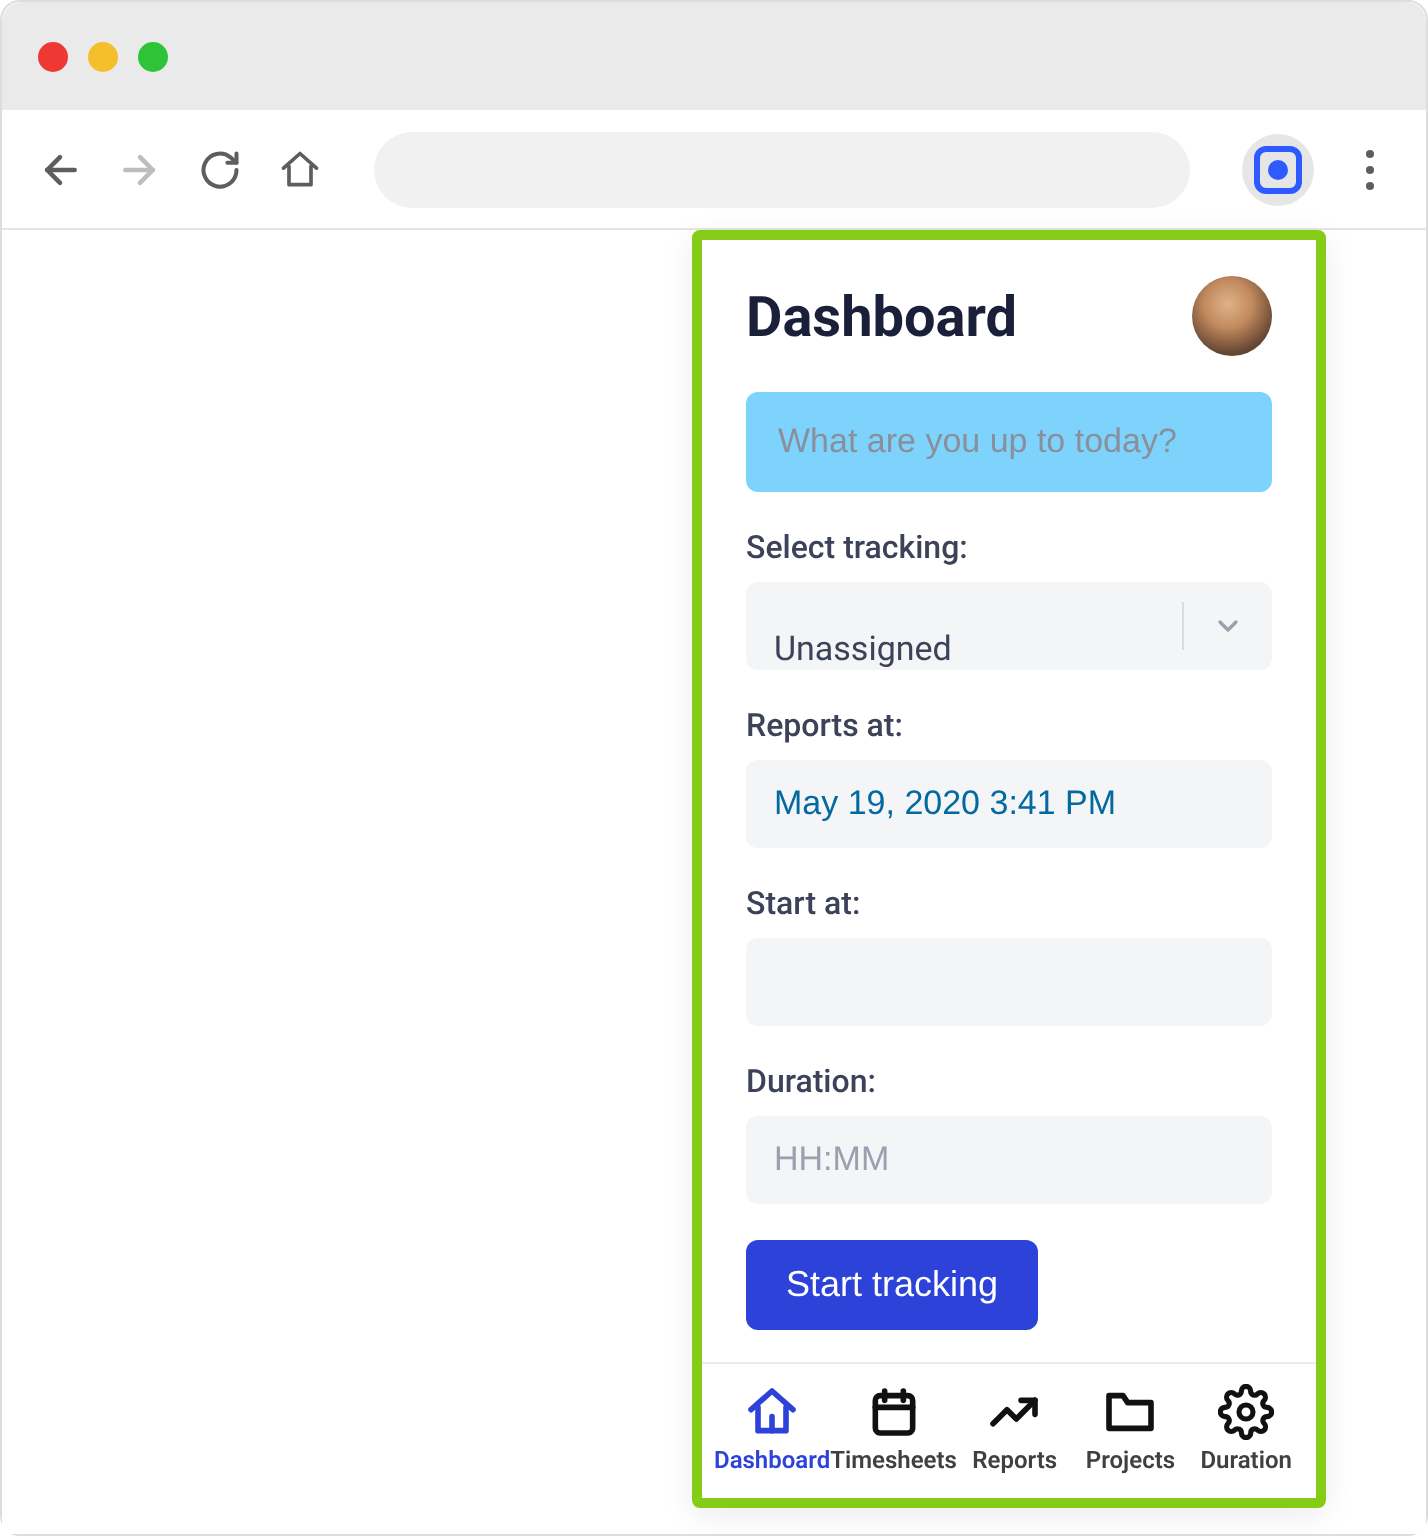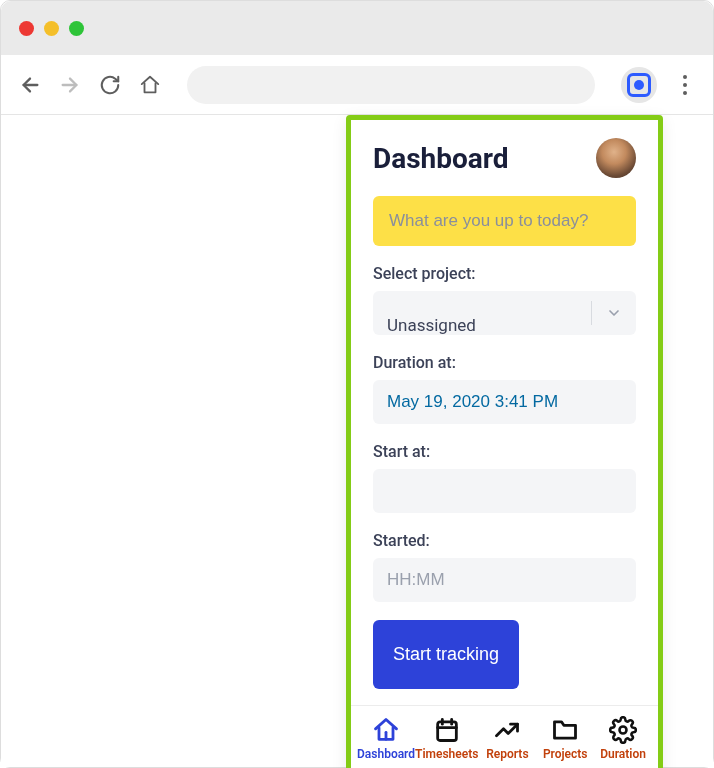--- a/index.html
+++ b/index.html
@@ -120,21 +120,21 @@
       width: 40px; height: 40px; border-radius: 50%;
       background: radial-gradient(circle at 45% 35%, #e0b28a 0%, #c28a5e 35%, #6b4a35 70%, #3d2a20 100%);
       cursor: pointer;
       position: relative;
       overflow: hidden;
     }
     .task-input {
       width: 100%;
       height: 50px;
       border: none;
-      background: #fde047;
+      background: #7dd3fc;
       border-radius: 6px;
       padding: 0 16px;
       font-size: 17px;
       color: #333;
       margin-bottom: 18px;
     }
     .task-input::placeholder { color: #8a8f9c; }
     .field-label {
       font-size: 16px;
       color: #3c4258;
@@ -183,21 +183,21 @@
       font-size: 17px;
       color: #0369a1;
       margin-bottom: 18px;
     }
     .text-field::placeholder { color: #9aa0ad; }
     .start-btn {
       background: #2d42d9;
       color: #fff;
       border: none;
       border-radius: 6px;
-      padding: 24px 20px;
+      padding: 12px 20px;
       font-size: 18px;
       font-weight: 500;
       cursor: pointer;
       margin-bottom: 16px;
       align-self: flex-start;
     }
     .tabbar {
       border-top: 1px solid #ececec;
       display: flex;
       justify-content: space-around;
@@ -208,21 +208,21 @@
       flex-direction: column;
       align-items: center;
       gap: 3px;
       cursor: pointer;
       flex: 1;
     }
     .tab svg { width: 28px; height: 28px; }
     .tab-label {
       font-size: 12px;
       font-weight: 600;
-      color: #c2410c;
+      color: #404040;
     }
     .tab.active .tab-label { color: #2d42d9; }
     .tab.active svg { stroke: #2d42d9; }
   </style>
 </head>
 <body>
 
 <div class="browser-window">
 
   <div class="titlebar">
@@ -270,38 +270,38 @@
   <div class="content">
     <div class="popup">
       <div class="popup-body">
         <div class="popup-header">
           <h1 class="popup-title">Dashboard</h1>
           <div class="avatar"></div>
         </div>
 
         <input class="task-input" type="text" placeholder="What are you up to today?" style="">
 
-        <label class="field-label">Select project:</label>
+        <label class="field-label">Select tracking:</label>
         <div class="select-wrap">
           <div class="select">
             <span>Unassigned</span>
           </div>
           <div class="select-divider"></div>
           <svg class="select-chevron" width="16" height="16" viewBox="0 0 24 24" fill="none" stroke="#9aa0ad" stroke-width="2.5" stroke-linecap="round" stroke-linejoin="round">
               <polyline points="6 9 12 15 18 9"></polyline>
             </svg>
         </div>
 
-        <label class="field-label">Duration at:</label>
+        <label class="field-label">Reports at:</label>
         <input class="text-field" type="text" value="May 19, 2020 3:41 PM" style="">
 
         <label class="field-label">Start at:</label>
         <input class="text-field" type="text" value="" style="">
 
-        <label class="field-label">Started:</label>
+        <label class="field-label">Duration:</label>
         <input class="text-field" type="text" placeholder="HH:MM" style="">
 
         <button class="start-btn">Start tracking</button>
       </div>
 
       <div class="tabbar">
         <div class="tab active">
           <svg viewBox="0 0 24 24" fill="none" stroke="#2d42d9" stroke-width="2.4" stroke-linecap="round" stroke-linejoin="round">
               <path d="M3 11 L12 3 L21 11"></path>
               <path d="M6 10 V20 H18 V10"></path>

